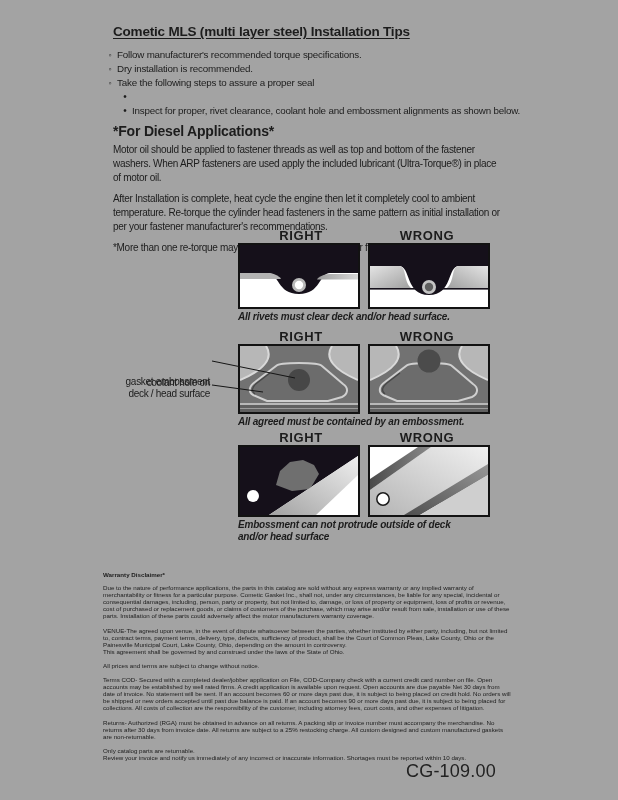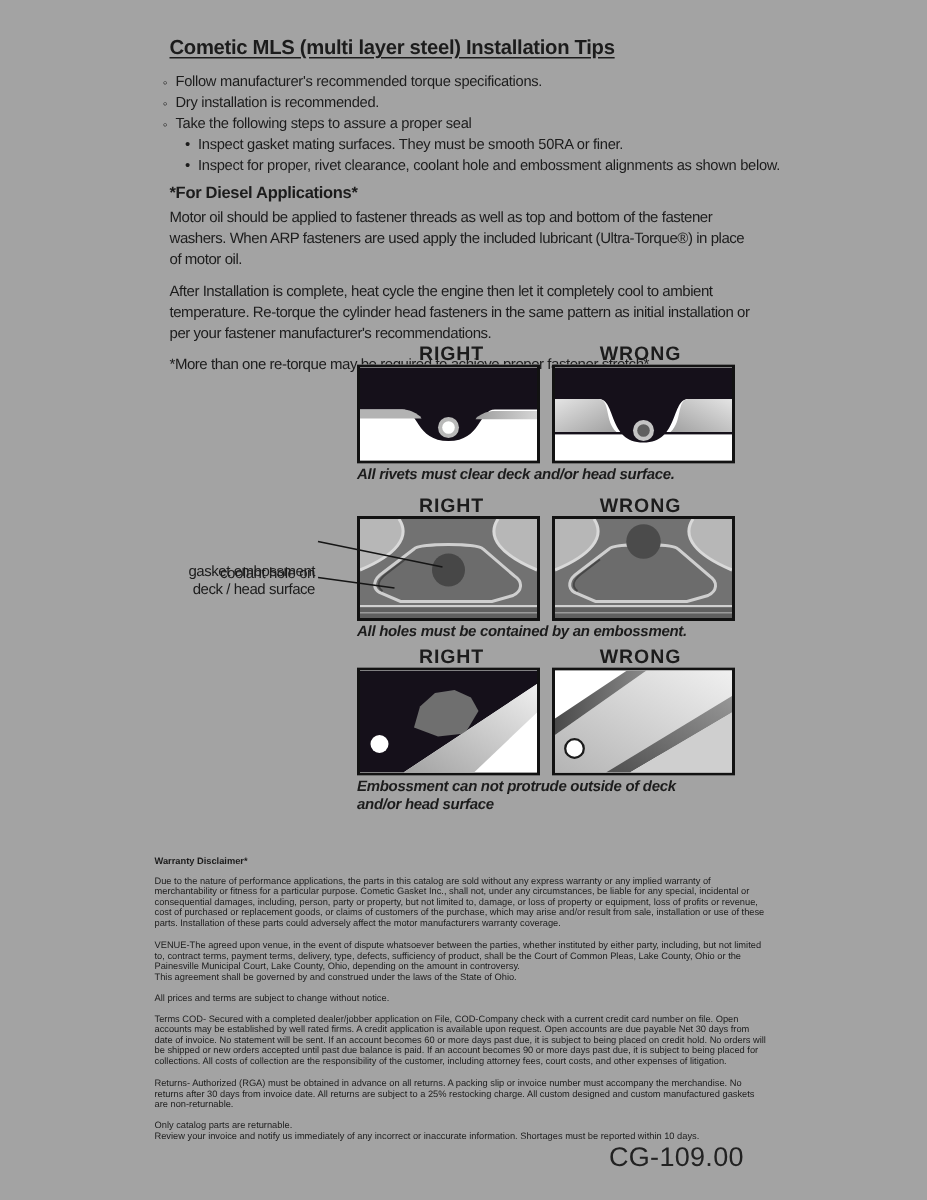--- a/index.html
+++ b/index.html
@@ -17,21 +17,21 @@
     margin:4px 0 9px 0; white-space:nowrap;
   }
   .bullets { font-size:9.8px; letter-spacing:-0.2px; line-height:14px; }
   .bullet { display:flex; gap:3px; white-space:nowrap; }
   .bullet-l1 { margin-left:-7px; }
   .bullet-l2 { margin-left:8px; }
   .marker { width:8px; text-align:center; flex:0 0 auto; }
   .marker-l1 { font-size:9px; }
   .marker-l2 { font-size:10px; }
   .diesel-heading {
-    font-size:11px; font-weight:bold; letter-spacing:-0.2px;
+    font-size:14px; font-weight:bold; letter-spacing:-0.2px;
     margin:5px 0 4px 0;
   }
   .para {
     font-size:10px; letter-spacing:-0.3px; line-height:14px;
     margin:0 16px 7px 0; width:392px;
   }
   
   .dg-row { position:absolute; left:238px; width:252px; }
   .dg-row1 { top:229px; }
   .dg-row2 { top:330px; }
@@ -85,21 +85,20 @@
       <div class="bullet bullet-l1">
         <span class="marker marker-l1">◦</span>
         <span>Dry installation is recommended.</span>
       </div>
       <div class="bullet bullet-l1">
         <span class="marker marker-l1">◦</span>
         <span>Take the following steps to assure a proper seal</span>
       </div>
       <div class="bullet bullet-l2">
         <span class="marker marker-l2">•</span>
-        <span>Inspect gasket mating surfaces.  They must be smooth 50RA or finer.</span>
       </div>
       <div class="bullet bullet-l2">
         <span class="marker marker-l2">•</span>
         <span>Inspect for proper, rivet clearance, coolant hole and embossment alignments as shown below.</span>
       </div>
     </div>
 
     <div class="diesel-heading">*For Diesel Applications*</div>
     <p class="para">Motor oil should be applied to fastener threads as well as top and bottom of the fastener washers. When ARP fasteners are used apply the included lubricant (Ultra-Torque®) in place of motor oil.</p>
     <p class="para">After Installation is complete, heat cycle the engine then let it completely cool to ambient temperature. Re-torque the cylinder head fasteners in the same pattern as initial installation or per your fastener manufacturer's recommendations.</p>
@@ -181,21 +180,21 @@
           <path d="M92,0 C84,12 94,24 118,34" fill="none" stroke="#d9d9d9" stroke-width="2"></path>
           <path d="M13,49 C8,46 9,40 15,36 L36,20 C40,16 78,16 82,20 L103,38 C109,42 108,48 102,51 L88,55 H27 Z" fill="#6c6c6c" stroke="#cfcfcf" stroke-width="2"></path>
           <path d="M15,48 C11,45 12,41 17,37 L30,27" fill="none" stroke="#474747" stroke-width="1.2"></path>
           <circle cx="59" cy="15" r="11.5" fill="#4b4b4b"></circle>
           <line x1="0" y1="58" x2="118" y2="58" stroke="#d0d0d0" stroke-width="1.5"></line>
           <rect x="0" y="59" width="118" height="7" fill="#606060"></rect>
           <line x1="0" y1="62.5" x2="118" y2="62.5" stroke="#9b9b9b" stroke-width="1"></line>
         </svg>
       </div>
     </div>
-    <div class="dg-caption">All holes must be contained by an embossment.</div>
+    <div class="dg-caption">All agreed must be contained by an embossment.</div>
   </div>
 
   <div class="ann ann1">coolant hole on
 deck / head surface</div>
   <div class="ann ann2">gasket embossment</div>
   <svg class="connector" width="88" height="48" viewBox="0 0 88 48">
     <line x1="1" y1="13" x2="84" y2="30" stroke="#151515" stroke-width="1"></line>
     <line x1="1" y1="37" x2="52" y2="44" stroke="#151515" stroke-width="1"></line>
   </svg>
 

